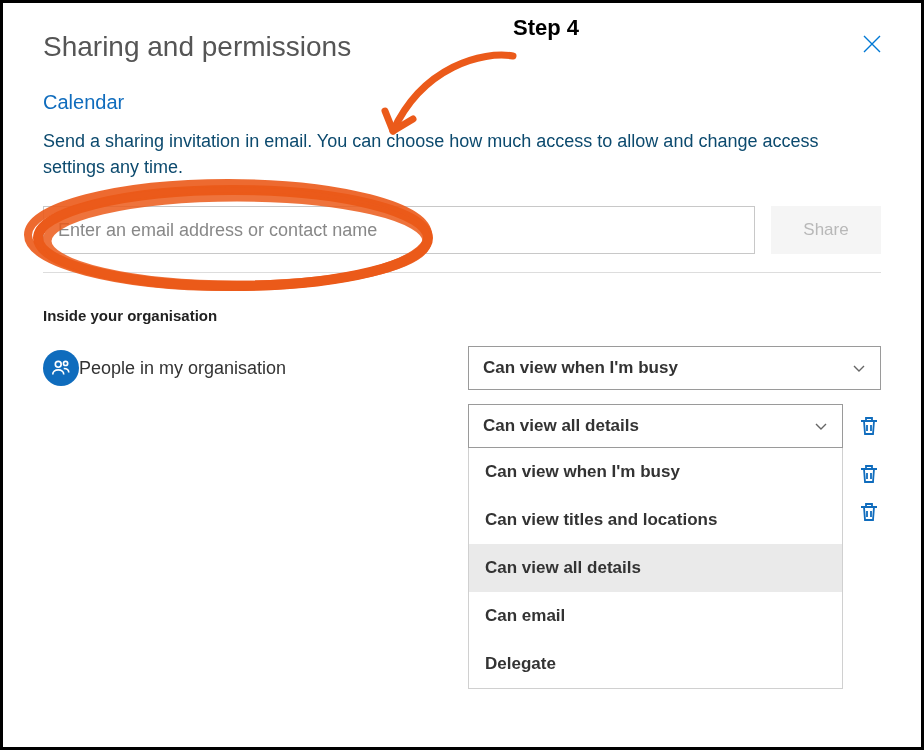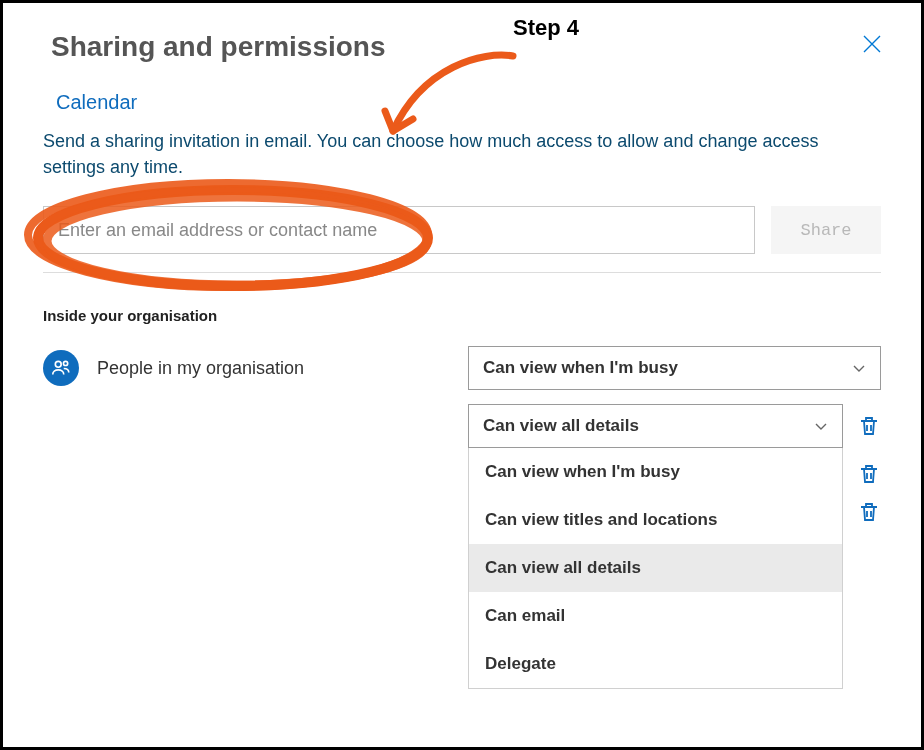--- a/index.html
+++ b/index.html
@@ -11,38 +11,38 @@
     height: 750px;
     overflow: hidden;
     border: 3px solid #000;
   }
   .panel {
     position: relative;
     padding: 28px 40px 40px 40px;
   }
   .page-title {
     font-size: 28px;
-    font-weight: 700;
+    font-weight: 400;
     color: #555;
-    margin: 0 0 28px 8px;
+    margin: 0 0 28px 0;
   }
   .close-x {
     position: absolute;
     top: 30px;
     right: 40px;
     color: #0078d4;
     font-size: 22px;
     font-weight: 300;
     cursor: pointer;
   }
   .section-title {
     color: #0f6cbd;
     font-size: 20px;
     font-weight: 500;
-    margin: 0 0 14px 13px;
+    margin: 0 0 14px 0;
   }
   .section-desc {
     color: #0c4a6e;
     font-size: 18px;
     line-height: 1.45;
     margin: 0 0 26px 0;
   }
   .share-row {
     display: flex;
     gap: 16px;
@@ -59,42 +59,40 @@
   }
   .email-input::placeholder { color: #888; }
   .share-btn {
     width: 110px;
     height: 48px;
     border: none;
     background: #f5f5f5;
     color: #b8b8b8;
     font-size: 17px;
     cursor: default;
-    font-family: Liberation Mono, monospace;
   }
   .divider {
     border: none;
     border-top: 1px solid #ddd;
     margin: 18px 0 34px 0;
   }
   .sub-heading {
     font-size: 15px;
     font-weight: 600;
     color: #222;
     margin: 0 0 22px 0;
   }
   .perm-row {
     display: flex;
     align-items: center;
     margin-bottom: 14px;
   }
   .left-col {
     display: flex;
     align-items: center;
-    gap: 18px;
     width: 425px;
     flex: 0 0 425px;
   }
   .avatar {
     width: 36px;
     height: 36px;
     border-radius: 50%;
     background: #0f6cbd;
     display: flex;
     align-items: center;

